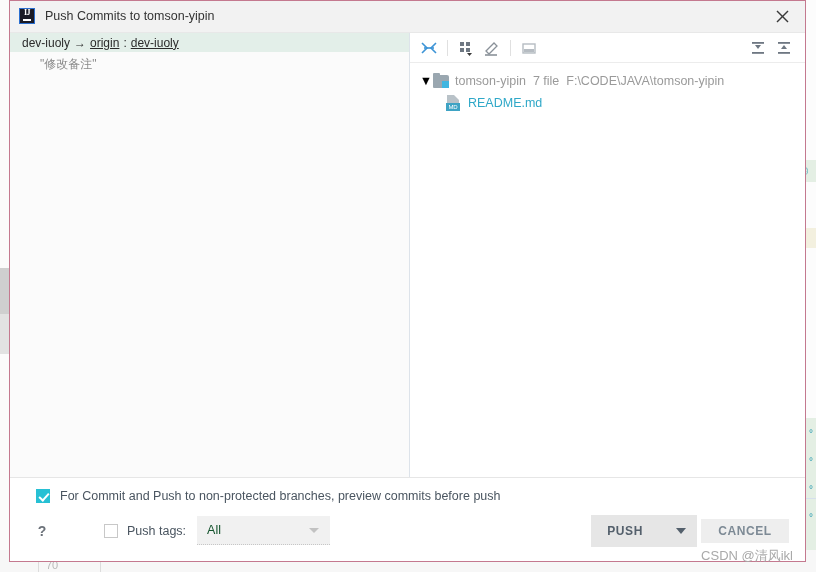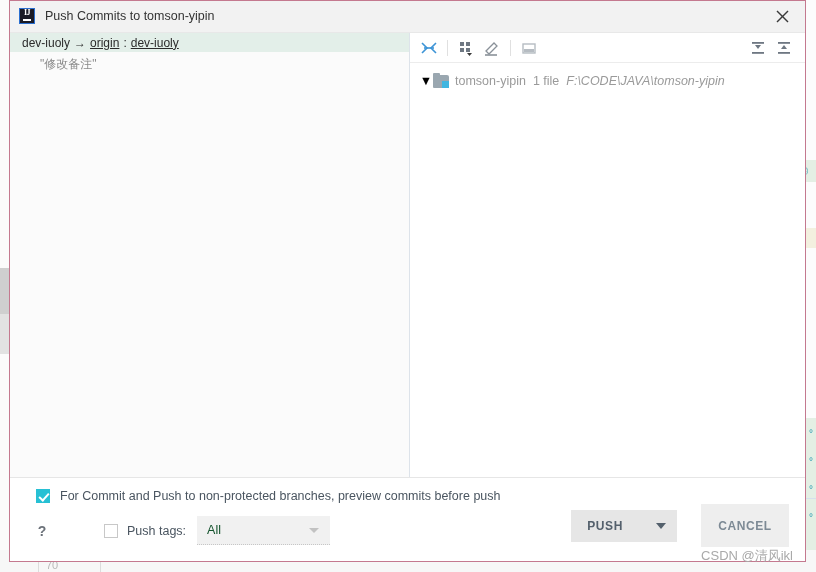--- a/index.html
+++ b/index.html
@@ -285,21 +285,21 @@
     border-radius: 1px 1px 0 0;
   }
   .folder-ico .f-badge {
     position: absolute;
     right: 0; bottom: 0;
     width: 7px; height: 7px;
     background: #40b6e0;
   }
   .node-name { color: #9a9a9a; margin-right: 7px; }
   .node-count { color: #9a9a9a; margin-right: 7px; }
-  .node-path  { color: #9a9a9a; font-style: italic; }
+  .node-path  { color: #9a9a9a; }
 
   .md-ico {
     width: 15px; height: 16px;
     margin-right: 7px;
     flex-shrink: 0;
     position: relative;
   }
   .md-ico .pg {
     position: absolute;
     left: 1px; top: 0;
@@ -447,28 +447,28 @@
     justify-content: center;
     cursor: pointer;
   }
   #push-split .arrow {
     width: 0; height: 0;
     border-left: 5px solid transparent;
     border-right: 5px solid transparent;
     border-top: 6px solid #54606c;
   }
   #cancel-btn {
-    height: 43px;
+    height: 24px;
     min-width: 88px;
     background: #eeeeee;
     display: flex;
     align-items: center;
     justify-content: center;
     cursor: pointer;
-    margin-left: 24px;
+    margin-left: 4px;
   }
   #cancel-label {
     font-size: 12px;
     font-weight: bold;
     color: #7d8a95;
     letter-spacing: 0.6px;
   }
 
   #watermark {
     position: absolute;
@@ -586,24 +586,32 @@
 
       <div id="file-tree">
         <div class="tree-row">
           <span class="caret">▼</span>
           <span class="folder-ico">
             <span class="f-tab"></span>
               <span class="f-back"></span>
               <span class="f-badge"></span>
           </span>
           <span class="node-name">tomson-yipin</span>
-          <span class="node-count">1 file</span>
+          <span class="node-count">7 file</span>
           <span class="node-path">F:\CODE\JAVA\tomson-yipin</span>
         </div>
 
+        <div class="tree-row child">
+          <span class="md-ico">
+            <span class="pg"></span>
+              <span class="fold"></span>
+            <span class="lbl">MD</span>
+          </span>
+          <span class="file-name">README.md</span>
+        </div>
       </div>
     </div>
   </div>
 
   <div id="bottom">
 
     <div id="preview-row">
       <span class="cbx checked"></span>
       <span id="preview-label">For Commit and Push to non-protected branches, preview commits before push</span>
     </div>

